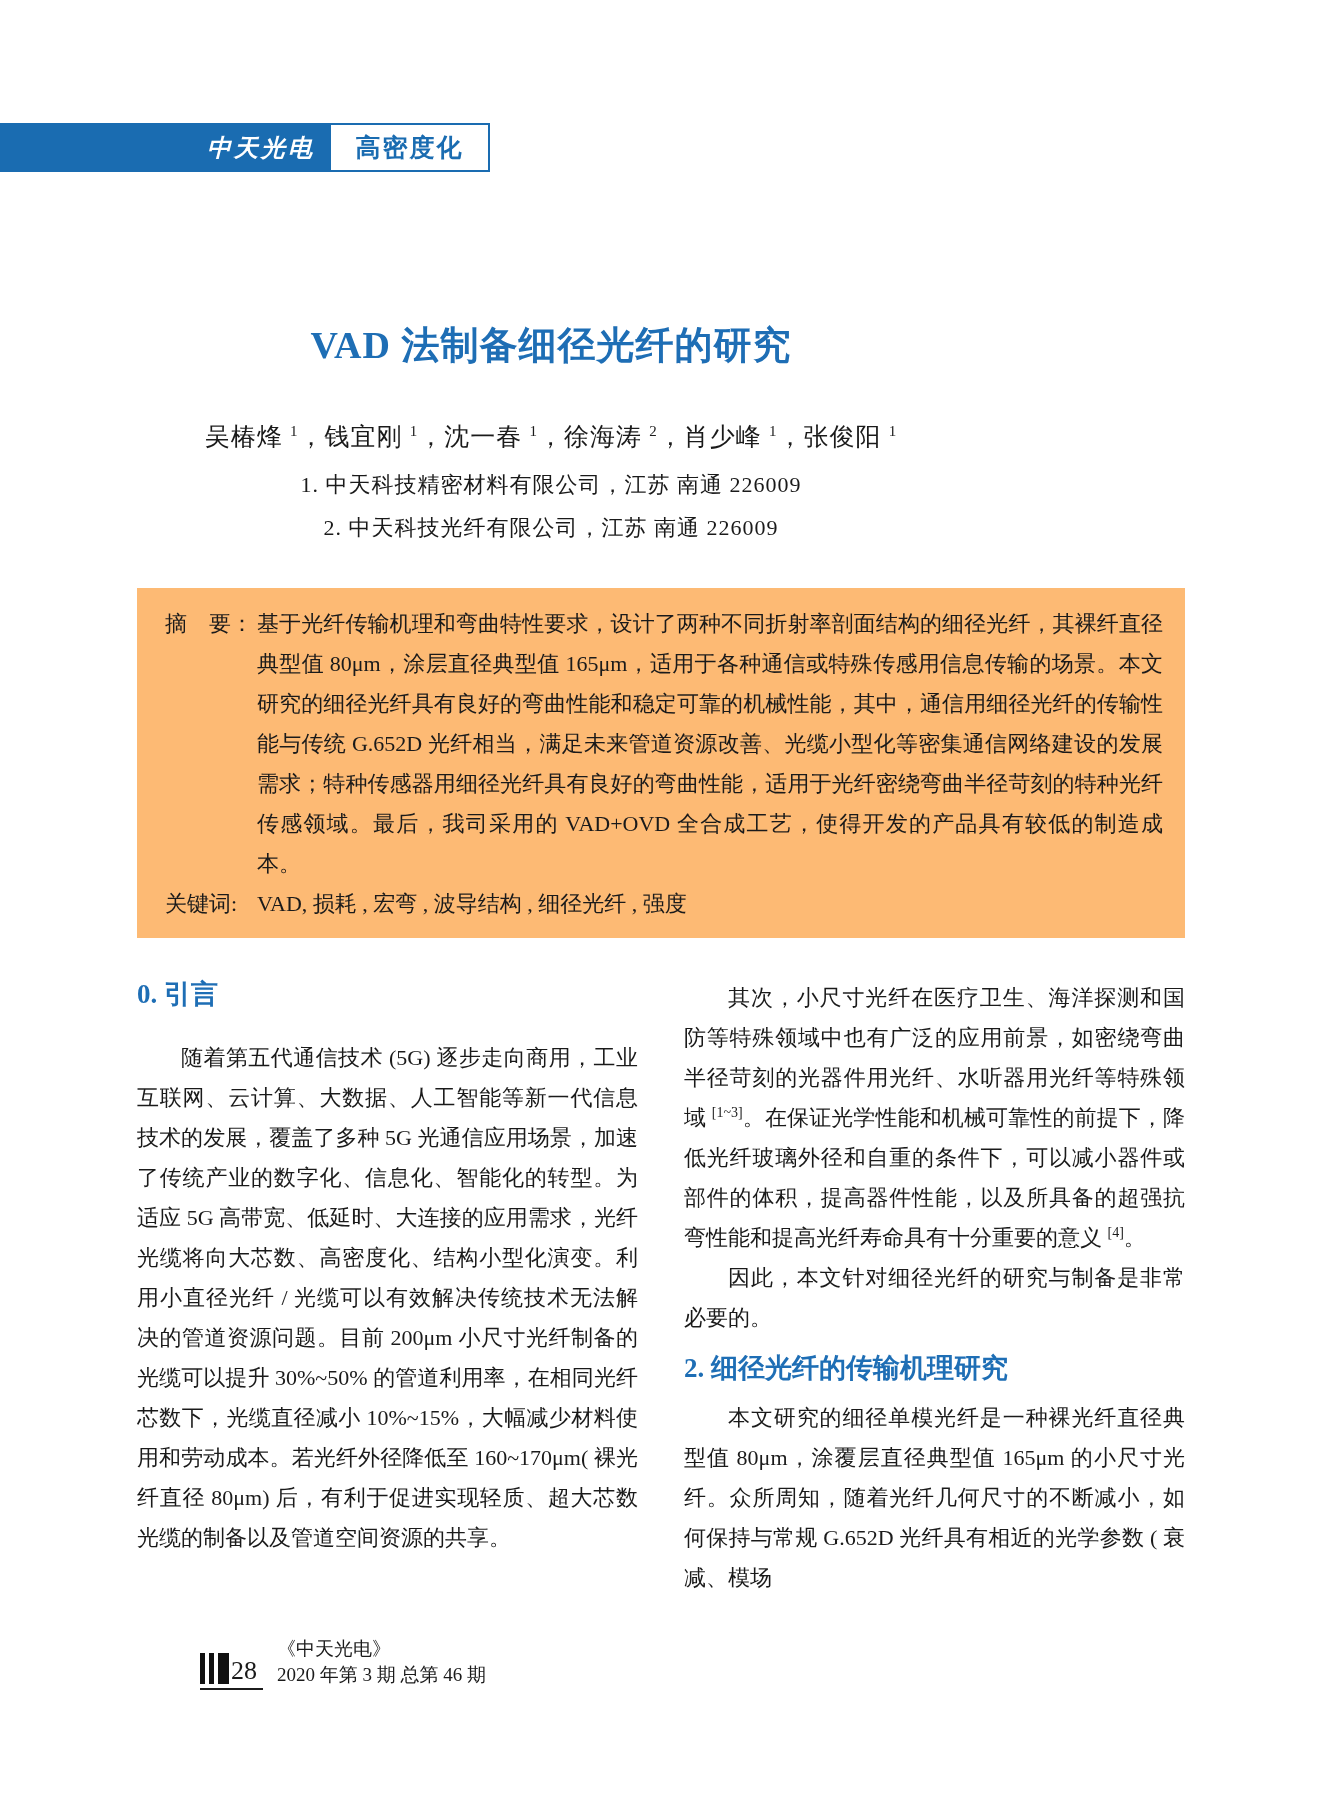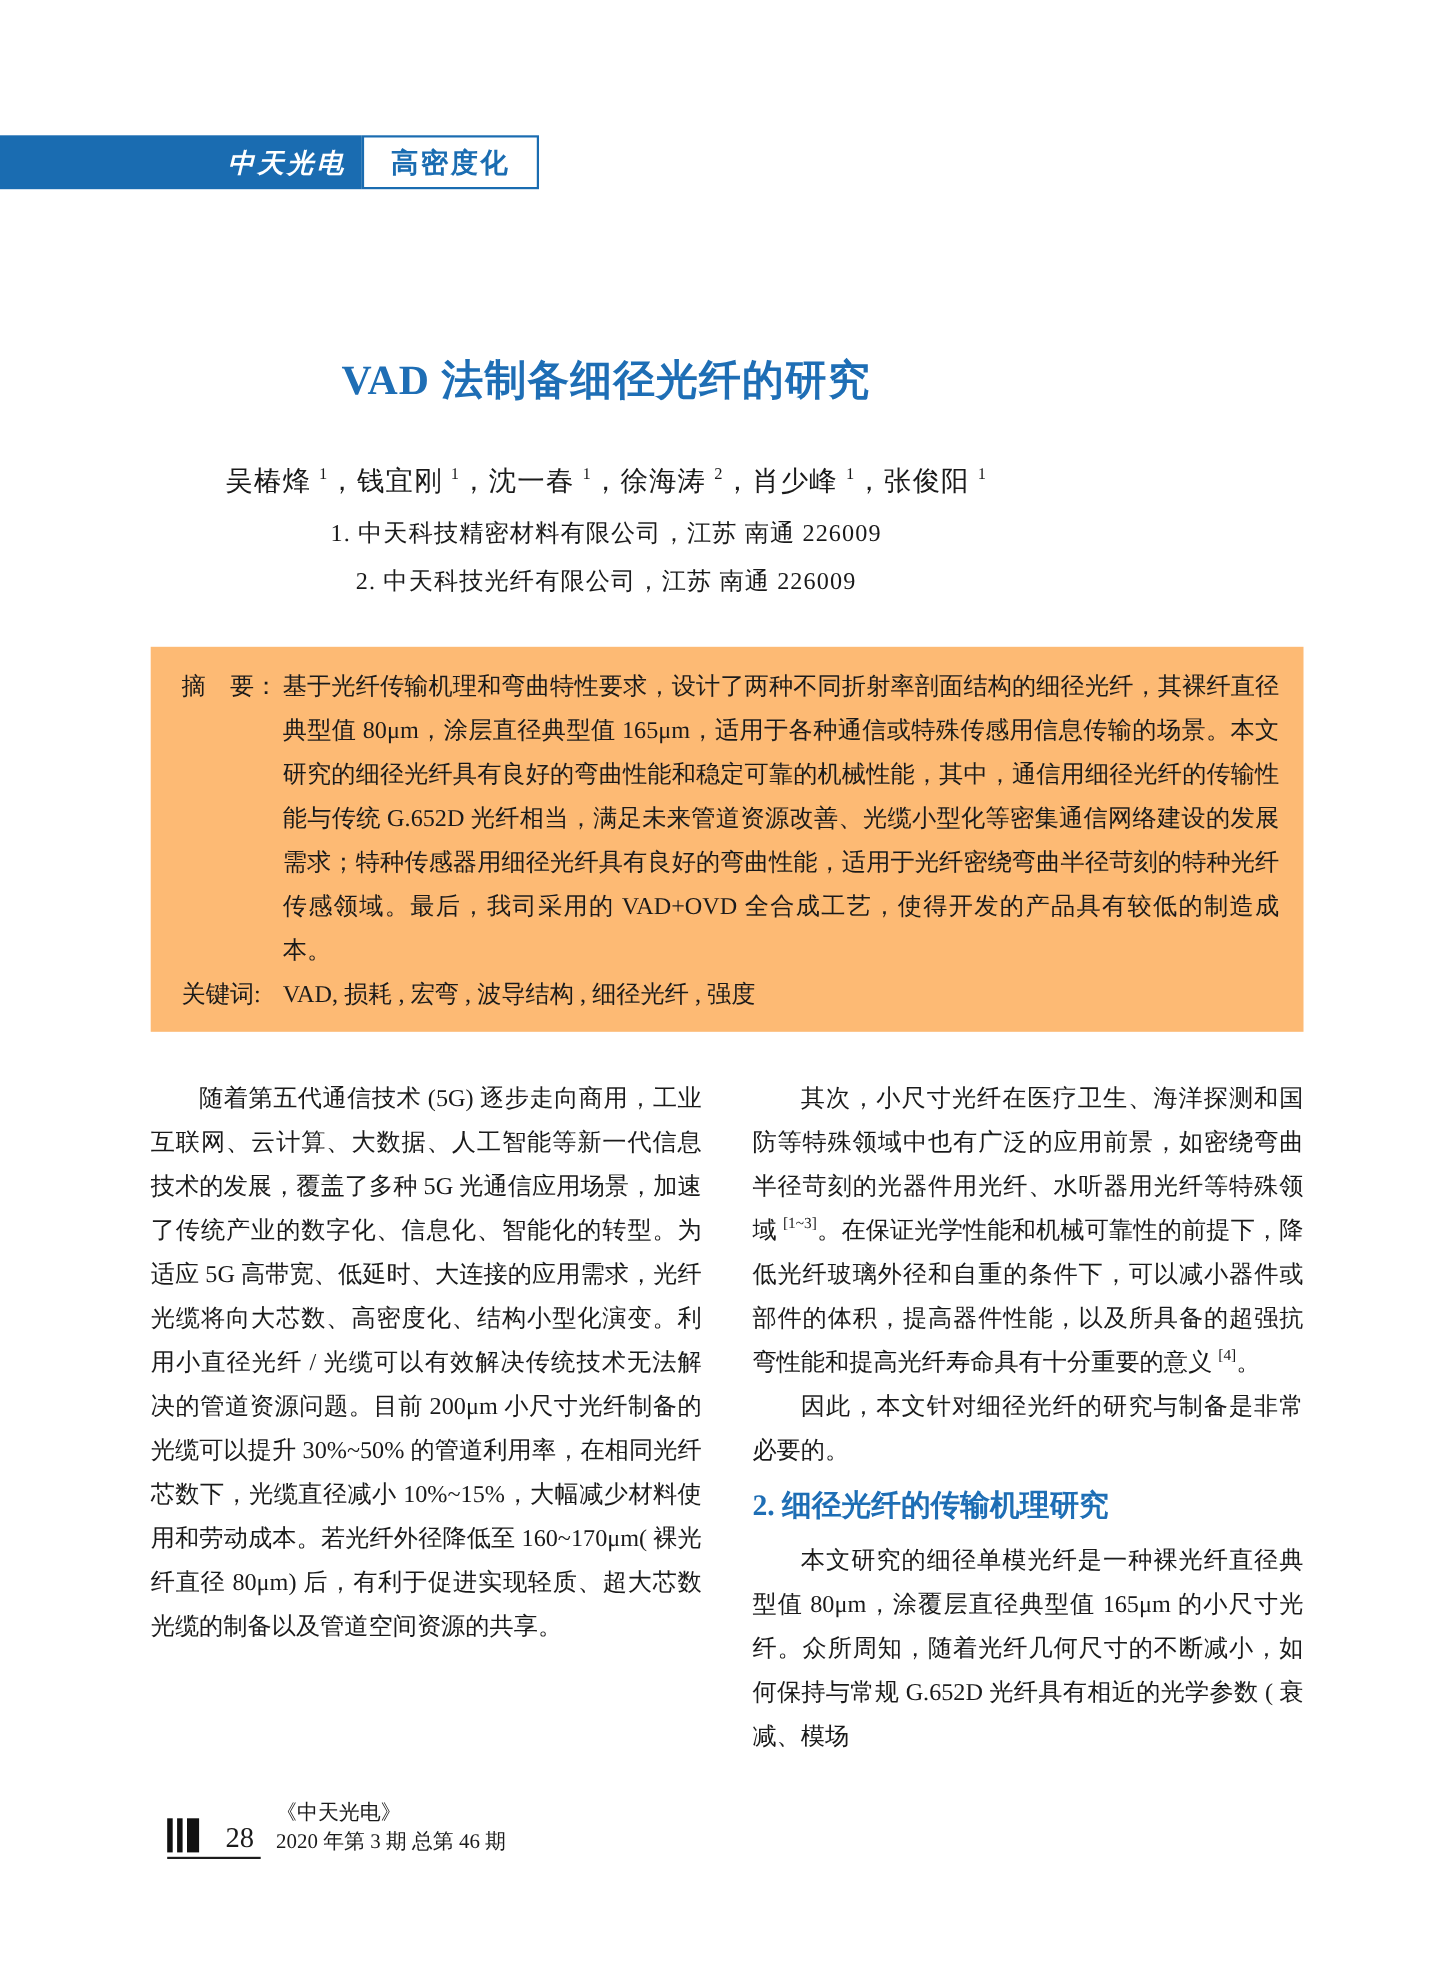--- a/index.html
+++ b/index.html
@@ -33,22 +33,22 @@
   .columns{position:absolute;top:978px;left:137px;width:1048px;display:flex;gap:46px;
     font-size:22px;line-height:40px;}
   .col{width:501px;text-align:justify;}
   .col p{margin:0;text-indent:2em;}
   h2.sec{font-size:27px;line-height:32px;color:#1e6eb5;font-weight:bold;margin:0 0 28px 0;
     font-family:"Liberation Serif","DejaVu Serif",serif;text-align:left;}
   h2.sec2{margin:14px 0 14px 0;}
   .ref{vertical-align:super;font-size:14px;line-height:0;}
   
   .footer{position:absolute;top:1636px;left:152px;display:flex;align-items:flex-end;}
-  .pagenum-group{display:flex;align-items:flex-end;gap:24px;border-bottom:2px solid #1c1c1c;
-    padding:0 6px 4px 0;}
+  .pagenum-group{display:flex;align-items:flex-end;gap:2px;border-bottom:2px solid #1c1c1c;
+    padding:0 6px 4px 0;margin-left:48px;}
   .bars{display:flex;align-items:flex-end;gap:4px;}
   .bar{background:#111;height:31px;}
   .bar-a{width:5px;}.bar-b{width:5px;}.bar-c{width:11px;}
   .pagenum{font-size:26px;line-height:26px;}
   .journal-info{margin-left:14px;font-size:19px;line-height:26px;text-align:left;padding-bottom:2px;}
 </style>
 </head>
 <body>
 
 <div class="header">
@@ -71,20 +71,21 @@
     <span class="ab-text">基于光纤传输机理和弯曲特性要求，设计了两种不同折射率剖面结构的细径光纤，其裸纤直径典型值 80μm，涂层直径典型值 165μm，适用于各种通信或特殊传感用信息传输的场景。本文研究的细径光纤具有良好的弯曲性能和稳定可靠的机械性能，其中，通信用细径光纤的传输性能与传统 G.652D 光纤相当，满足未来管道资源改善、光缆小型化等密集通信网络建设的发展需求；特种传感器用细径光纤具有良好的弯曲性能，适用于光纤密绕弯曲半径苛刻的特种光纤传感领域。最后，我司采用的 VAD+OVD 全合成工艺，使得开发的产品具有较低的制造成本。</span>
   </div>
   <div class="ab-row">
     <span class="ab-label">关键词:</span>
     <span class="kw-text">VAD, 损耗 , 宏弯 , 波导结构 , 细径光纤 , 强度</span>
   </div>
 </div>
 
 <div class="columns">
   <div class="col">
+    <h2 class="sec">0. 引言</h2>
     <p>随着第五代通信技术 (5G) 逐步走向商用，工业互联网、云计算、大数据、人工智能等新一代信息技术的发展，覆盖了多种 5G 光通信应用场景，加速了传统产业的数字化、信息化、智能化的转型。为适应 5G 高带宽、低延时、大连接的应用需求，光纤光缆将向大芯数、高密度化、结构小型化演变。利用小直径光纤 / 光缆可以有效解决传统技术无法解决的管道资源问题。目前 200μm 小尺寸光纤制备的光缆可以提升 30%~50% 的管道利用率，在相同光纤芯数下，光缆直径减小 10%~15%，大幅减少材料使用和劳动成本。若光纤外径降低至 160~170μm( 裸光纤直径 80μm) 后，有利于促进实现轻质、超大芯数光缆的制备以及管道空间资源的共享。</p>
   </div>
   <div class="col">
     <p><span>其次，小尺寸光纤在医疗卫生、海洋探测和国防等特殊领域中也有广泛的应用前景，如密绕弯曲半径苛刻的光器件用光纤、水听器用光纤等特殊领域 </span><sup class="ref">[1~3]</sup><span>。在保证光学性能和机械可靠性的前提下，降低光纤玻璃外径和自重的条件下，可以减小器件或部件的体积，提高器件性能，以及所具备的超强抗弯性能和提高光纤寿命具有十分重要的意义 </span><sup class="ref">[4]</sup><span>。</span></p>
     <p>因此，本文针对细径光纤的研究与制备是非常必要的。</p>
     <h2 class="sec sec2">2. 细径光纤的传输机理研究</h2>
     <p>本文研究的细径单模光纤是一种裸光纤直径典型值 80μm，涂覆层直径典型值 165μm 的小尺寸光纤。众所周知，随着光纤几何尺寸的不断减小，如何保持与常规 G.652D 光纤具有相近的光学参数 ( 衰减、模场</p>
   </div>
 </div>
 

